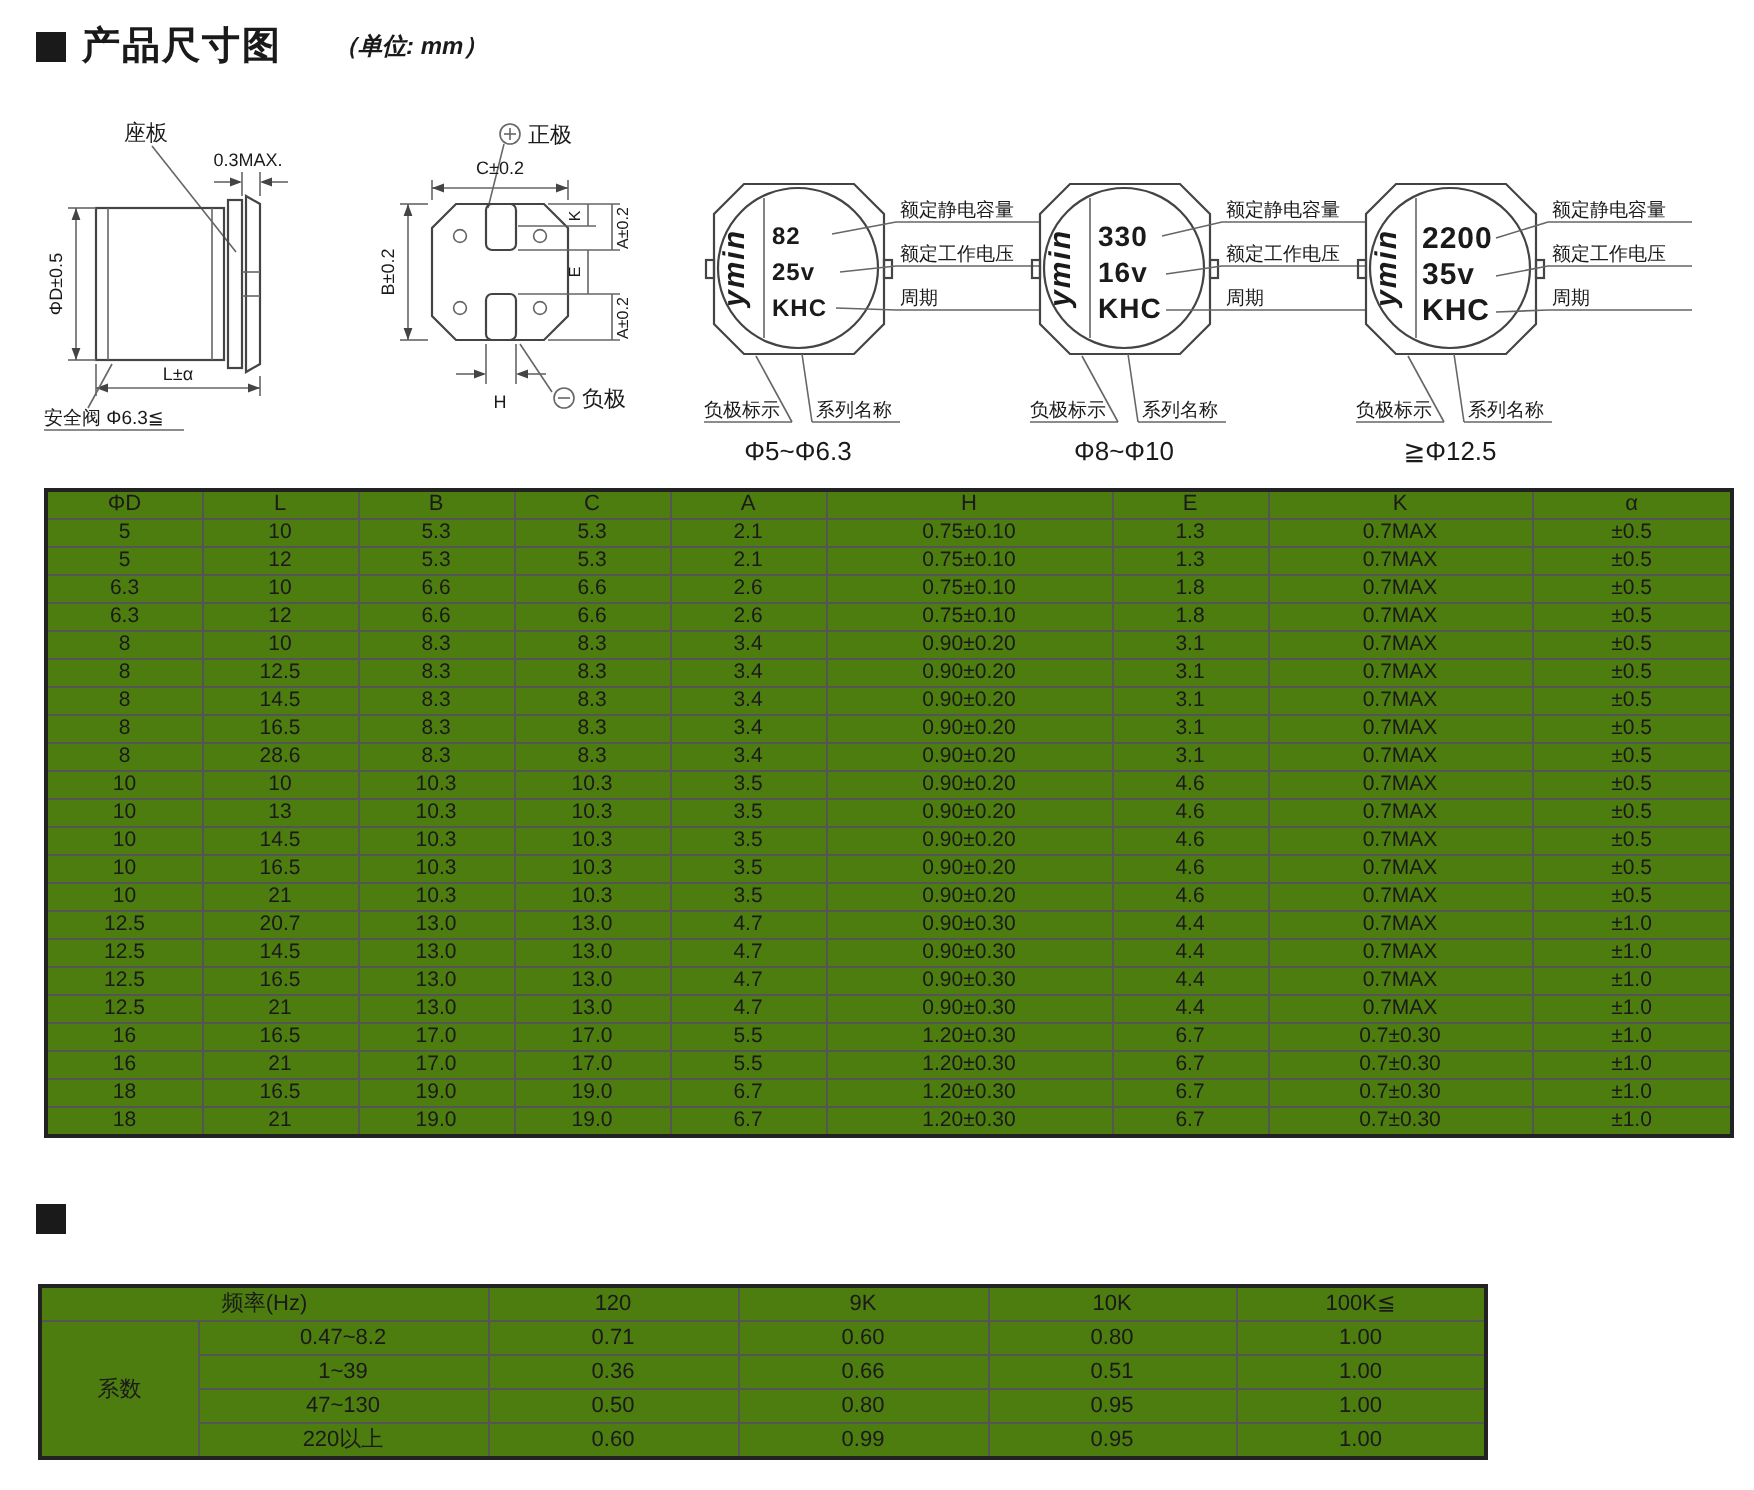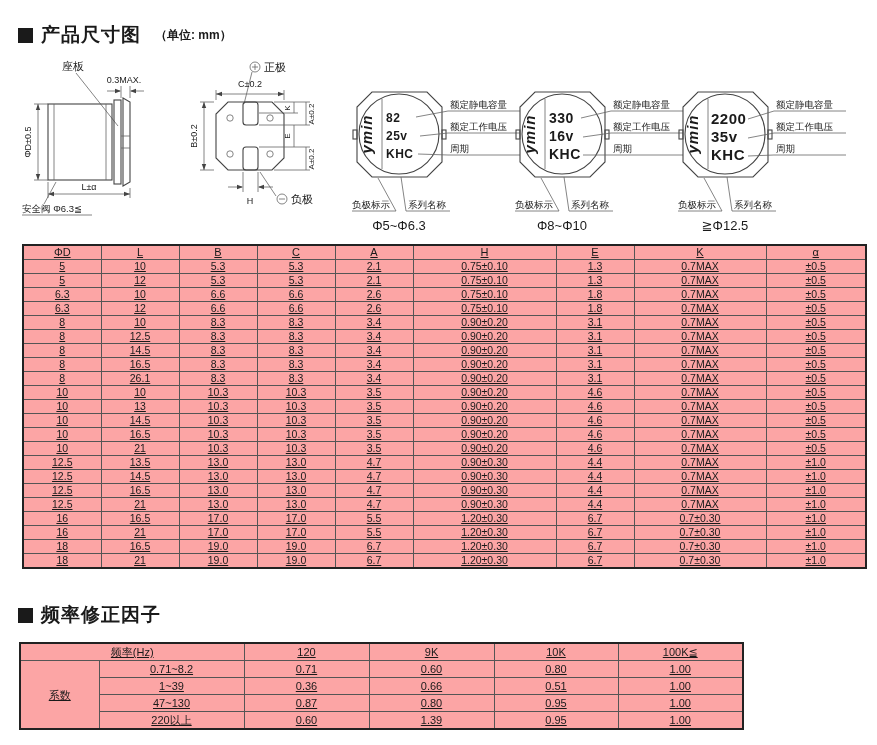--- a/index.html
+++ b/index.html
@@ -5,59 +5,59 @@
   * { margin:0; padding:0; box-sizing:border-box; }
   html,body { background:#ffffff; }
   body {
     width:877px; height:745px; position:relative;
     font-family:"Liberation Sans","DejaVu Sans",sans-serif;
     color:#1a1a1a;
   }
   .sec-title { position:absolute; left:18px; display:flex; align-items:center; gap:8px; }
   .sec-bullet { width:15px; height:15px; background:#1a1a1a; display:inline-block; }
   .sec-text { font-size:19px; font-weight:bold; letter-spacing:1px; }
-  .sec-unit { font-size:12px; font-weight:bold; margin-left:6px; }
+  .sec-unit { font-size:12px; font-weight:bold; margin-left:18px;font-style:italic; }
 
   svg { position:absolute; overflow:visible; }
   .st   { stroke:#444; stroke-width:1.1; fill:none; }
   .thin { stroke:#666; stroke-width:0.8; fill:none; }
   .fillq{ fill:#444; stroke:none; }
   text  { fill:#1a1a1a; font-family:"Liberation Sans","DejaVu Sans",sans-serif; }
   .dim  { font-size:9px; }
   .dims { font-size:8px; }
   .cn   { font-size:11px; }
   .cns  { font-size:9.5px; }
   .mk   { font-weight:600; letter-spacing:0.5px; }
   .mk1  { font-size:12px; }
   .mk2  { font-size:14px; }
   .mk3  { font-size:15px; }
   .brand{ font-size:15px; font-weight:bold; font-style:italic; letter-spacing:1px; }
   .cap  { font-size:13px; font-weight:500; }
 
-  table { border-collapse:collapse; table-layout:fixed; background:#fca5a5;text-decoration:underline; }
+  table { border-collapse:collapse; table-layout:fixed; background:#4d7c0f; }
   .dim-table { position:absolute; left:22px; top:244px; width:843px; font-size:10.5px; }
   .dim-table th, .dim-table td {
     border:1px solid #555; height:14px; line-height:13px;
     text-align:center; padding:0; font-weight:normal; overflow:hidden;
   }
   .dim-table { border:2px solid #222; }
   .dim-table thead th { font-size:11px; }
 
   .freq-title { top:602px; }
   .freq-table { position:absolute; left:19px; top:642px; width:723px; font-size:11px; }
   .freq-table th, .freq-table td {
     border:1px solid #555; height:16px; line-height:16px;
     text-align:center; padding:0; font-weight:normal; overflow:hidden;
   }
   .freq-table { border:2px solid #222; }
 </style>
 </head>
 <body>
 
-<div class="sec-title" style="top:22px;">
+<div class="sec-title" style="top:10px;">
   <span class="sec-bullet"></span>
   <span class="sec-text">产品尺寸图</span>
   <span class="sec-unit">（单位: mm）</span>
 </div>
 
 <svg style="left:20px; top:56px;" width="170" height="162" viewBox="0 0 170 162">
   <text x="42" y="14" class="cn">座板</text>
   <line x1="56" y1="17" x2="98" y2="70" class="thin"></line>
 
   <rect x="28" y="48" width="64" height="76" class="st"></rect>
@@ -338,21 +338,21 @@
         <td>8.3</td>
         <td>8.3</td>
         <td>3.4</td>
         <td>0.90±0.20</td>
         <td>3.1</td>
         <td>0.7MAX</td>
         <td>±0.5</td>
       </tr>
       <tr>
         <td>8</td>
-        <td>26.1</td>
+        <td>28.6</td>
         <td>8.3</td>
         <td>8.3</td>
         <td>3.4</td>
         <td>0.90±0.20</td>
         <td>3.1</td>
         <td>0.7MAX</td>
         <td>±0.5</td>
       </tr>
       <tr>
         <td>10</td>
@@ -404,21 +404,21 @@
         <td>10.3</td>
         <td>10.3</td>
         <td>3.5</td>
         <td>0.90±0.20</td>
         <td>4.6</td>
         <td>0.7MAX</td>
         <td>±0.5</td>
       </tr>
       <tr>
         <td>12.5</td>
-        <td>13.5</td>
+        <td>20.7</td>
         <td>13.0</td>
         <td>13.0</td>
         <td>4.7</td>
         <td>0.90±0.30</td>
         <td>4.4</td>
         <td>0.7MAX</td>
         <td>±1.0</td>
       </tr>
       <tr>
         <td>12.5</td>
@@ -495,21 +495,20 @@
         <td>1.20±0.30</td>
         <td>6.7</td>
         <td>0.7±0.30</td>
         <td>±1.0</td>
       </tr>
     </tbody>
 </table>
 
 <div class="sec-title freq-title">
   <span class="sec-bullet"></span>
-  <span class="sec-text">频率修正因子</span>
 </div>
 
 <table class="freq-table">
   <colgroup>
     <col style="width:79px">
       <col style="width:145px">
       <col style="width:125px">
     <col style="width:125px">
       <col style="width:124px">
       <col style="width:125px">
@@ -517,41 +516,41 @@
   <tbody>
     <tr>
       <td colspan="2">频率(Hz)</td>
       <td>120</td>
       <td>9K</td>
       <td>10K</td>
       <td>100K≦</td>
     </tr>
     <tr>
       <td rowspan="4">系数</td>
-      <td>0.71~8.2</td>
+      <td>0.47~8.2</td>
       <td>0.71</td>
       <td>0.60</td>
       <td>0.80</td>
       <td>1.00</td>
     </tr>
     <tr>
       <td>1~39</td>
       <td>0.36</td>
       <td>0.66</td>
       <td>0.51</td>
       <td>1.00</td>
     </tr>
     <tr>
       <td>47~130</td>
-      <td>0.87</td>
+      <td>0.50</td>
       <td>0.80</td>
       <td>0.95</td>
       <td>1.00</td>
     </tr>
     <tr>
       <td>220以上</td>
       <td>0.60</td>
-      <td>1.39</td>
+      <td>0.99</td>
       <td>0.95</td>
       <td>1.00</td>
     </tr>
   </tbody>
 </table>
 
 </body></html>

